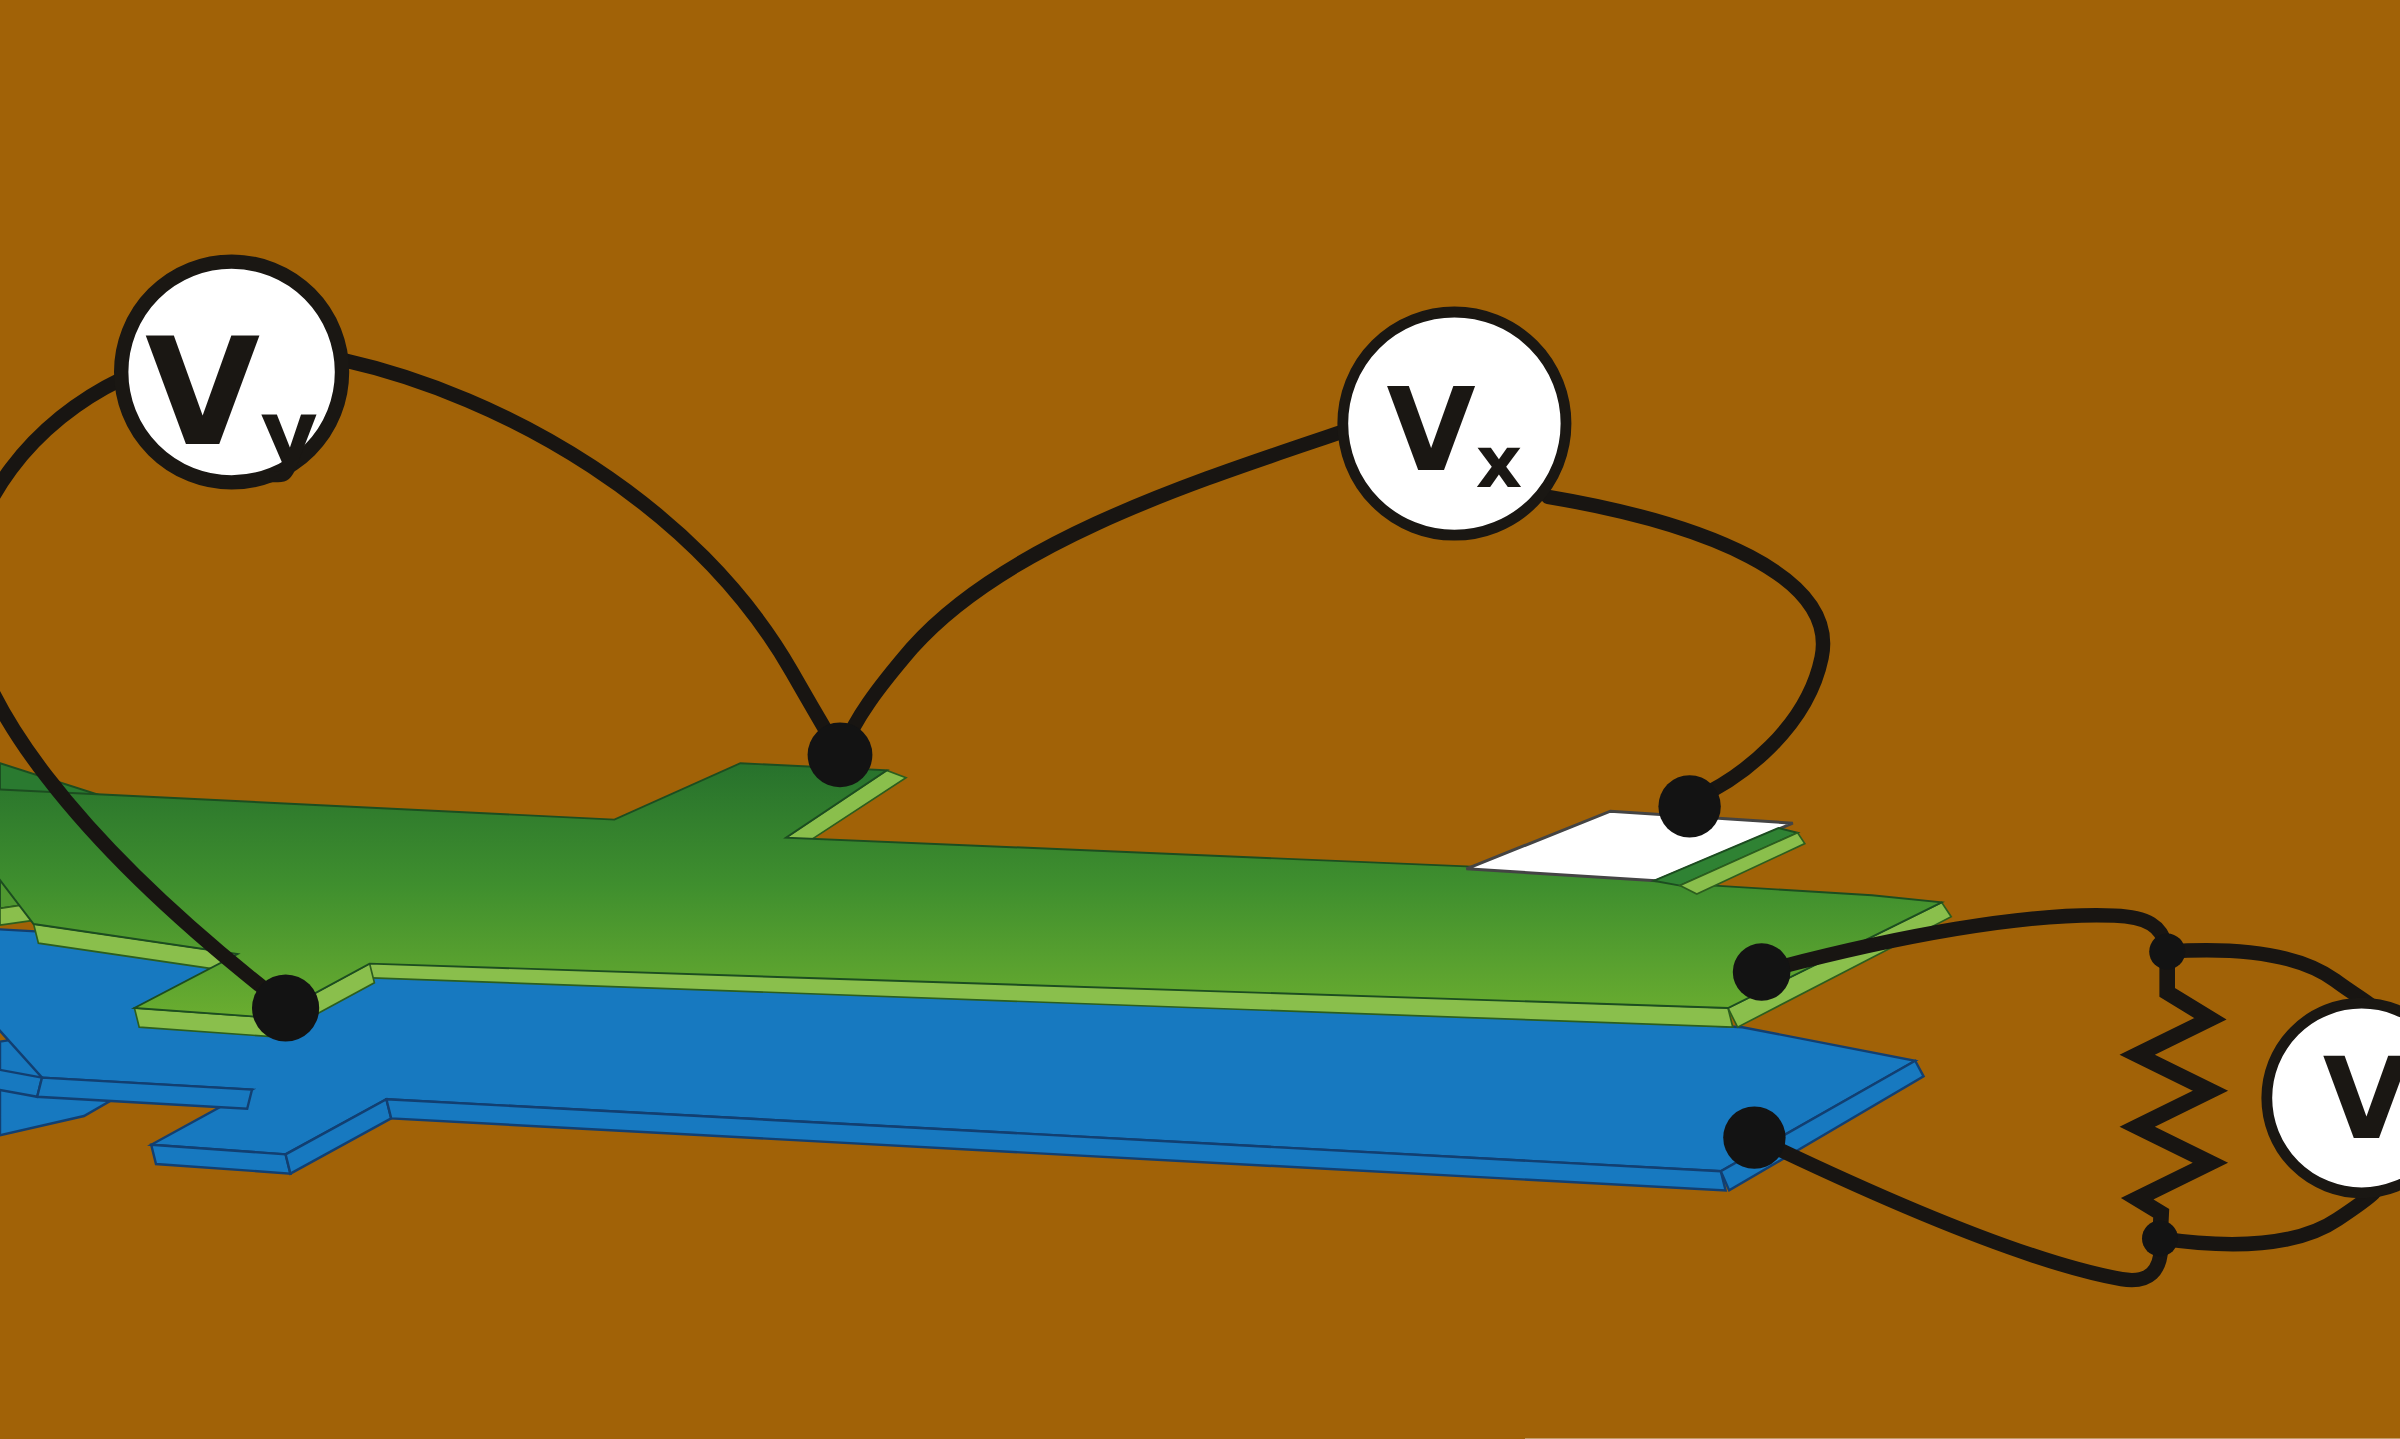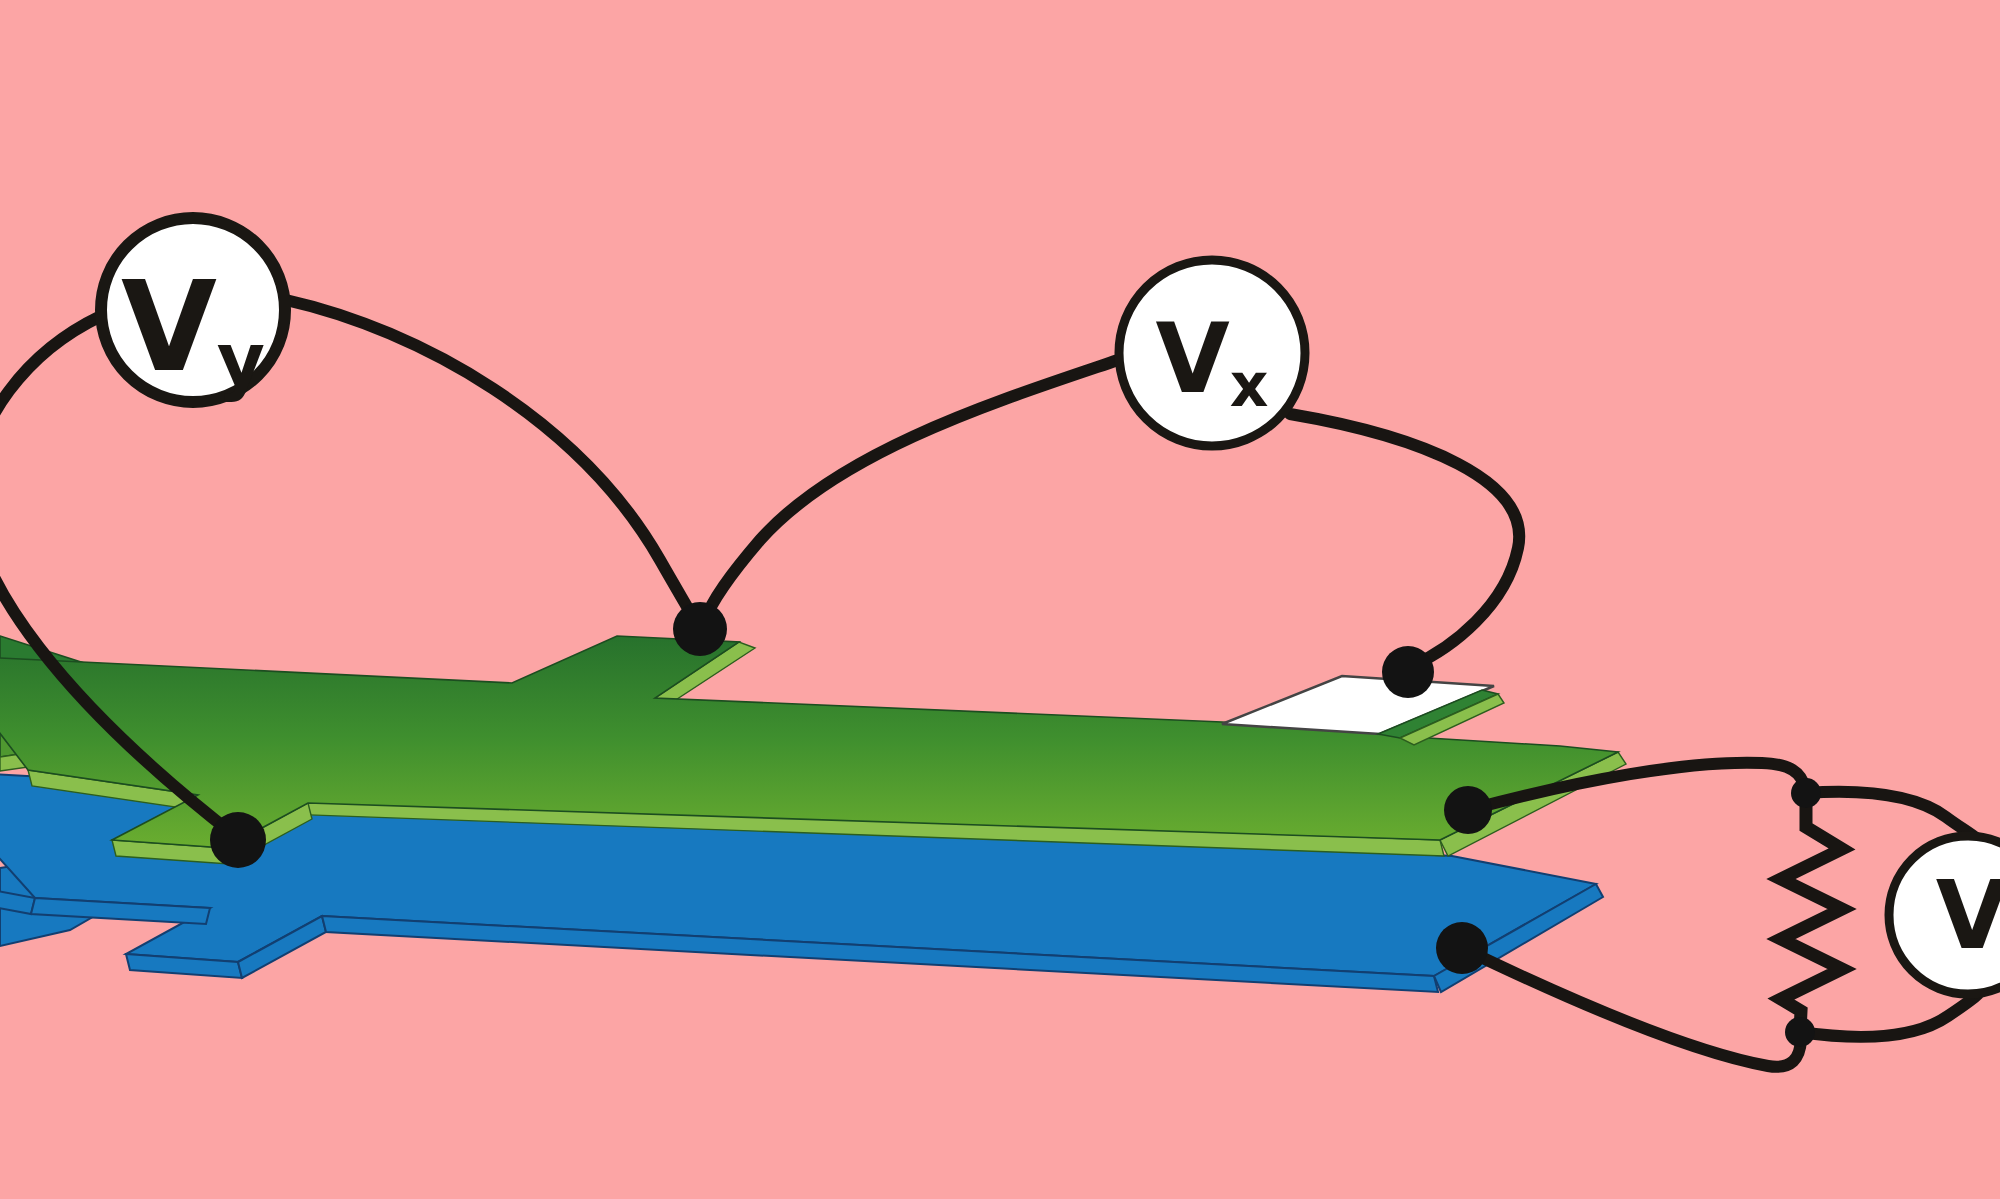--- a/index.html
+++ b/index.html
@@ -1,16 +1,16 @@
 <!DOCTYPE html>
 <html><head>
 <meta charset="utf-8">
 <style>
   html,body{margin:0;padding:0;background:#ffffff;}
-  .stage{position:relative;width:2000px;height:1199px;background:#fca5a5;overflow:hidden;
+  .stage{position:relative;width:2000px;height:1199px;background:#a16207;overflow:hidden;
          font-family:"DejaVu Sans","Liberation Sans",sans-serif;}
   svg{display:block;}
   .slab-top{stroke:#1c4d20;stroke-width:1.6;}
   .slab-side{stroke:#2c5e1e;stroke-width:1.4;}
   .blue-shape{stroke:#123f71;stroke-width:2;}
   .wire{fill:none;stroke-width:12;stroke-linecap:round;}
   .resistor{fill:none;stroke-width:13;stroke-linecap:round;stroke-linejoin:miter;}
   .meter-circle{fill:#ffffff;}
   .meter-text{font-weight:bold;fill:#1a1713;}
 </style>

